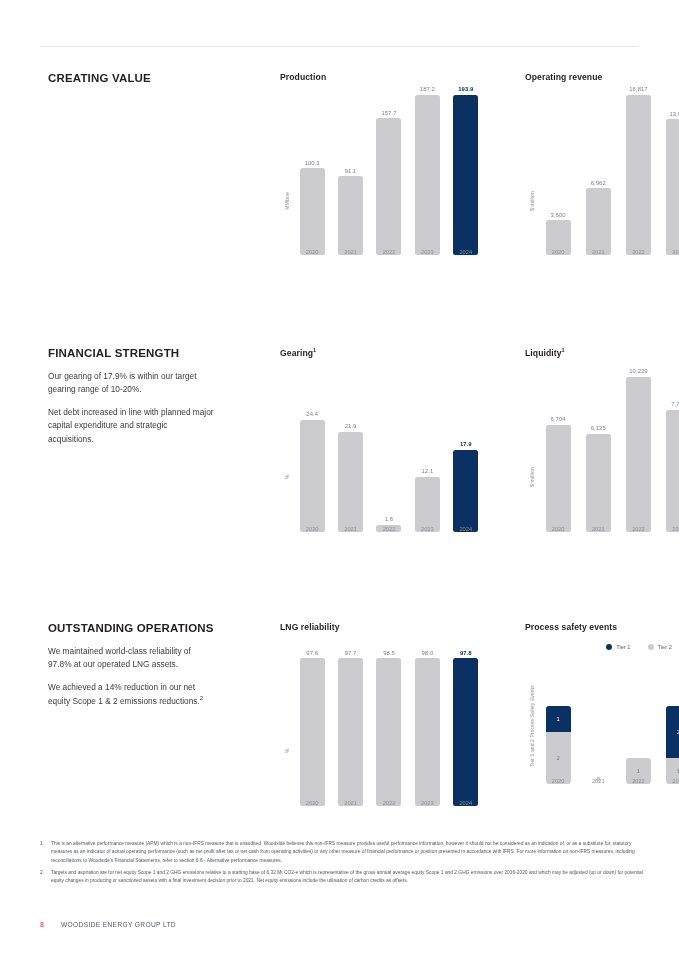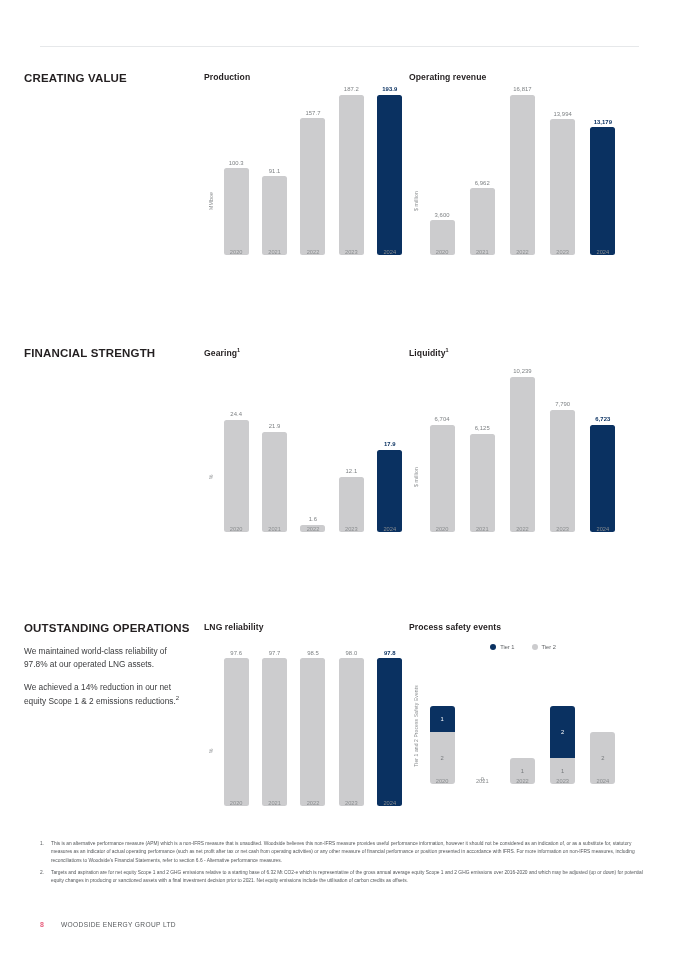--- a/index.html
+++ b/index.html
@@ -12,38 +12,38 @@
     overflow: hidden;
   }
   .page { position: relative; width: 679px; height: 960px; padding: 0 40px; }
 
   .top-rule {
     position: absolute; left: 40px; top: 46px; width: 599px; height: 1px;
     background: #e6e8ea;
   }
 
   
-  .section { position: absolute; left: 24px; width: 599px; display: flex; }
+  .section { position: absolute; left: 48px; width: 599px; display: flex; gap: 12px; }
   .sec1 { top: 72px; }
   .sec2 { top: 347px; }
   .sec3 { top: 622px; }
 
   .text-col { width: 180px; flex: 0 0 180px; padding-right: 14px; }
   .sec-title {
     font-size: 11.5px; font-weight: bold; letter-spacing: .015em;
     color: #231f20; margin-bottom: 9px; line-height: 1.2;
   }
   .sec-p {
     font-size: 8.3px; line-height: 1.62; color: #3a3b3d; margin-bottom: 9px;
   }
   .sec-p sup { font-size: 6px; vertical-align: super; }
 
   
   .charts { flex: 1; display: flex; gap: 0; }
-  .chart-box { width: 205px; flex: 0 0 205px; position: relative; }
+  .chart-box { width: 205px; flex: 0 0 205px; position: relative; margin-left: 40px; }
   .chart-box.wide { width: 214px; flex: 0 0 214px; }
   .chart-title {
     font-size: 8.6px; font-weight: bold; color: #231f20; margin-bottom: 4px;
     letter-spacing: .01em;
   }
   .chart-title sup { font-size: 5.5px; vertical-align: super; font-weight: bold; }
 
   .plot { position: relative; height: 185px; display: flex; }
   .plot.tall { height: 186px; }
 
@@ -202,20 +202,22 @@
           </div>
         </div>
       </div>
 
     </div>
   </div>
 
   <div class="section sec2">
     <div class="text-col">
       <div class="sec-title">FINANCIAL STRENGTH</div>
+      <div class="sec-p">Our gearing of 17.9% is within our target gearing range of 10-20%.</div>
+      <div class="sec-p">Net debt increased in line with planned major capital expenditure and strategic acquisitions.</div>
     </div>
     <div class="charts">
 
       <div class="chart-box">
         <div class="chart-title"><span>Gearing</span><sup>1</sup></div>
         <div class="plot tall">
           <div class="yaxis-label mid">
               <span>%</span>
             </div>
           <div class="bars">

